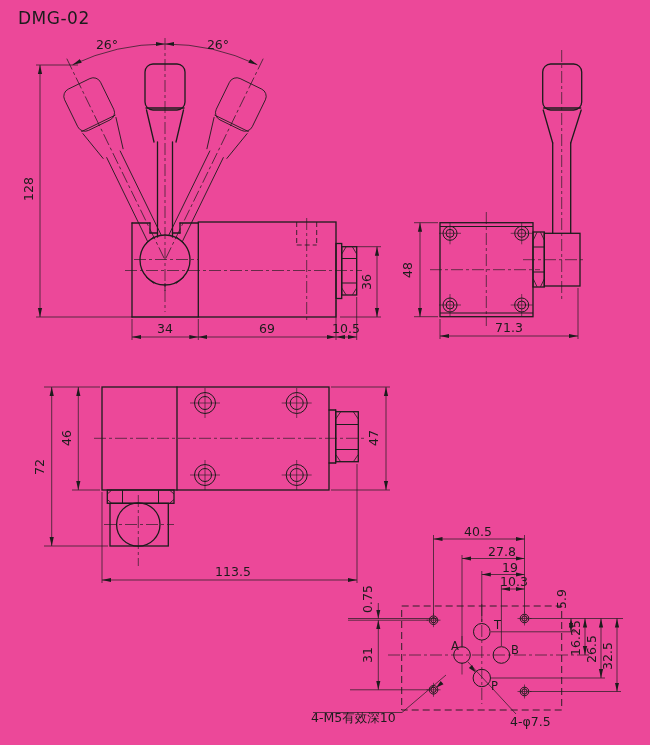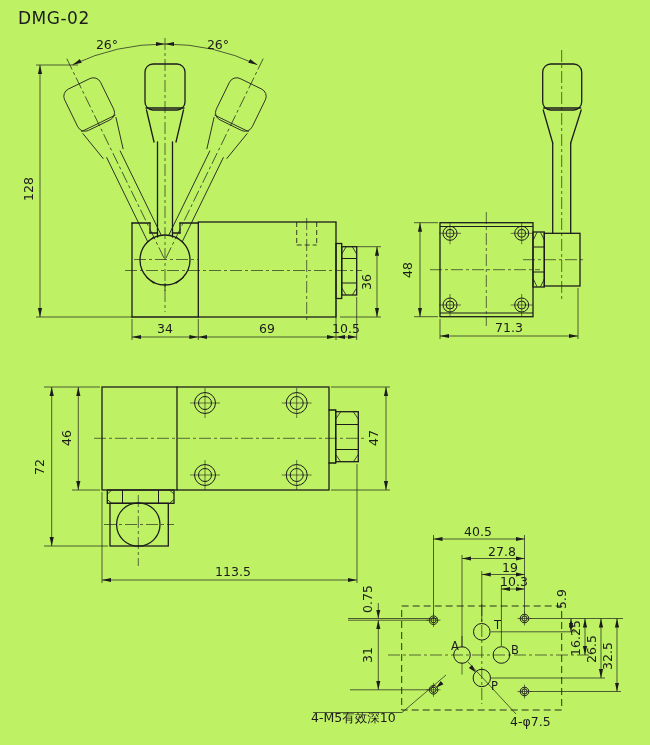--- a/index.html
+++ b/index.html
@@ -1,16 +1,16 @@
 <!DOCTYPE html>
 <html><head>
 <meta charset="utf-8">
 <style>
   html,body{margin:0;padding:0;background:#ffffff;}
-  .page{width:650px;height:745px;background:#bef264;position:relative;overflow:hidden;}
+  .page{width:650px;height:745px;background:#ec4899;position:relative;overflow:hidden;}
   svg{display:block;}
   svg text{font-family:"DejaVu Sans","Liberation Sans",sans-serif;fill:#1c1c1c;}
   .dim{font-size:12.5px;}
   .port{font-size:11.5px;}
   .note{font-size:12.5px;}
   .title-text{font-size:17px;letter-spacing:.5px;}
   .ol{stroke:#1c1c1c;stroke-width:1.3;fill:none;stroke-linecap:round;}
   .ml{stroke:#1c1c1c;stroke-width:1.0;fill:none;}
   .tl{stroke:#1c1c1c;stroke-width:0.8;fill:none;}
   .xl{stroke:#1c1c1c;stroke-width:0.6;fill:none;}

